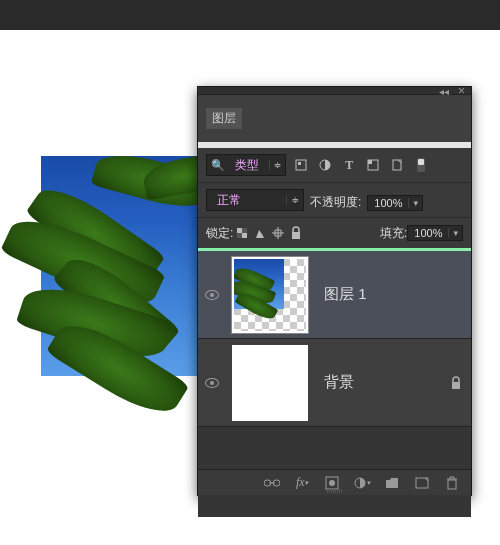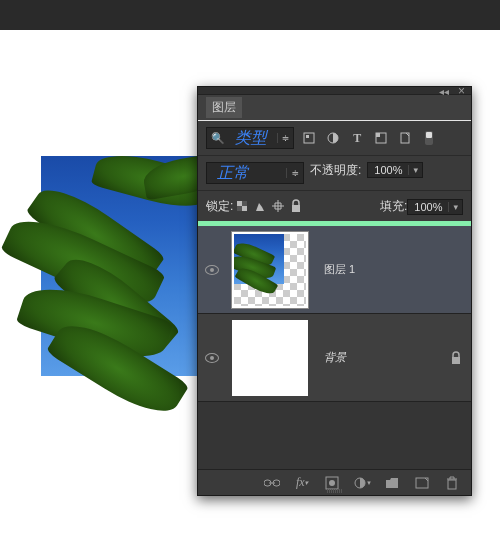--- a/index.html
+++ b/index.html
@@ -6,50 +6,50 @@
 body{background:#fff;width:500px;height:545px;position:relative;overflow:hidden;}
 .topbar{background:#2a2a2a;height:30px;width:100%;}
 .canvas-area{position:absolute;top:30px;left:0;right:0;bottom:0;background:#fff;padding:6px;}
 .canvas-inner{background:#fff;height:100%;position:relative;}
 .photo{position:absolute;top:120px;left:35px;width:165px;height:220px;}
 .sky{position:absolute;inset:0;background:linear-gradient(180deg,#1a4ba8 0%,#2560c0 30%,#3a7dd4 60%,#5a9de8 100%);}
 .panel{position:absolute;top:50px;right:22px;width:275px;height:410px;background:#3a3a3a;border:1px solid #1a1a1a;box-shadow:0 4px 12px rgba(0,0,0,0.6);}
 .panel-topstrip{height:8px;background:#2f2f2f;border-bottom:1px solid #222;position:relative;}
 .collapse-btn{position:absolute;right:22px;top:-1px;color:#999;font-size:10px;cursor:pointer;}
 .close-btn{position:absolute;right:6px;top:-3px;color:#999;font-size:12px;cursor:pointer;}
-.panel-tab{background:#3f3f3f;border-bottom:1px solid #e5e5e5;padding:2px 8px;}
+.panel-tab{background:#3f3f3f;border-bottom:6px solid #e5e5e5;padding:13px 8px;}
 .tab-label{color:#ccc;font-size:12px;display:inline-block;padding:2px 6px;background:#535353;}
 .filter-row{display:flex;align-items:center;gap:6px;padding:6px 8px;border-bottom:1px solid #2a2a2a;}
 .dropdown{display:flex;align-items:center;background:#2a2a2a;border:1px solid #1a1a1a;height:22px;padding:0 4px;gap:4px;}
 .dropdown .dd-icon{color:#ccc;font-size:11px;}
-.dropdown .dd-text{color:#3b82f6;font-size:16px;padding:0 6px;font-style:italic;}
+.dropdown .dd-text{color:#f0abfc;font-size:12px;padding:0 6px;}
 .dropdown .dd-arrow{color:#ccc;font-size:9px;padding-left:4px;border-left:1px solid #444;}
 .icon-btn{width:18px;height:18px;display:flex;align-items:center;justify-content:center;color:#bbb;cursor:pointer;font-size:12px;}
-.blend-row{display:flex;align-items:flex-start;gap:6px;padding:6px 8px;border-bottom:1px solid #2a2a2a;}
+.blend-row{display:flex;align-items:flex-end;gap:6px;padding:6px 8px;border-bottom:1px solid #2a2a2a;}
 .blend-dd{flex:0 0 98px;}
 .label-txt{color:#ddd;font-size:12px;}
 .pct-box{display:flex;align-items:center;background:#2a2a2a;border:1px solid #1a1a1a;height:16px;}
 .pct-val{color:#ddd;font-size:11px;padding:0 6px;}
 .pct-arrow{color:#aaa;font-size:9px;padding:0 4px;border-left:1px solid #444;}
-.lock-row{display:flex;align-items:flex-end;gap:0;padding:6px 8px;border-bottom:5px solid #86efac;}
+.lock-row{display:flex;align-items:center;gap:0;padding:6px 8px;border-bottom:3px solid #86efac;}
 .spacer{flex:1;}
 .layers{background:#3a3a3a;}
 .layer{display:flex;align-items:center;height:88px;border-bottom:1px solid #222;background:#4a4f5a;}
 .layer.bg{background:#3f3f3f;}
 .vis-col{width:28px;display:flex;align-items:center;justify-content:center;}
 .eye{width:14px;height:10px;border:1px solid #999;border-radius:50%;position:relative;}
 .eye::after{content:"";position:absolute;width:4px;height:4px;background:#999;border-radius:50%;top:2px;left:4px;}
 .thumb-col{width:88px;display:flex;align-items:center;justify-content:center;}
 .thumb{width:76px;height:76px;border:2px solid #fff;position:relative;overflow:hidden;}
 .thumb.selected{outline:1px solid #888;}
 .checker{position:absolute;inset:0;background-image:linear-gradient(45deg,#ccc 25%,transparent 25%),linear-gradient(-45deg,#ccc 25%,transparent 25%),linear-gradient(45deg,transparent 75%,#ccc 75%),linear-gradient(-45deg,transparent 75%,#ccc 75%);background-size:14px 14px;background-position:0 0,0 7px,7px -7px,-7px 0;background-color:#fff;}
 .thumb-img{position:absolute;top:0;left:0;width:70%;height:70%;}
 .thumb-white{position:absolute;inset:0;background:#fff;}
-.layer-name{color:#ddd;font-size:11px;padding-left:10px;flex:1;}
-.layer-name.italic{font-style:italic;}
+.layer-name{color:#ddd;font-size:15px;padding-left:10px;flex:1;}
+.layer-name.italic{}
 .lock-col{width:30px;display:flex;align-items:center;justify-content:center;color:#aaa;font-size:12px;}
 .empty-layers{height:90px;background:#353535;}
 .footer{position:absolute;bottom:0;left:0;right:0;height:26px;background:#3a3a3a;border-top:1px solid #222;display:flex;align-items:center;justify-content:flex-end;gap:12px;padding:0 10px;}
 .footer .icon-btn{color:#a3a3a3;}
 .grip{position:absolute;bottom:2px;left:50%;transform:translateX(-50%);width:40px;height:4px;display:flex;justify-content:center;gap:1px;}
 .grip span{width:1px;height:4px;background:#555;}
 
 .frond{position:absolute;background:radial-gradient(ellipse at center,#3a7a1a 0%,#2a5a10 60%,#1a3a08 100%);border-radius:50% 10% 50% 10%;transform-origin:top left;}
 </style>
 </head>

